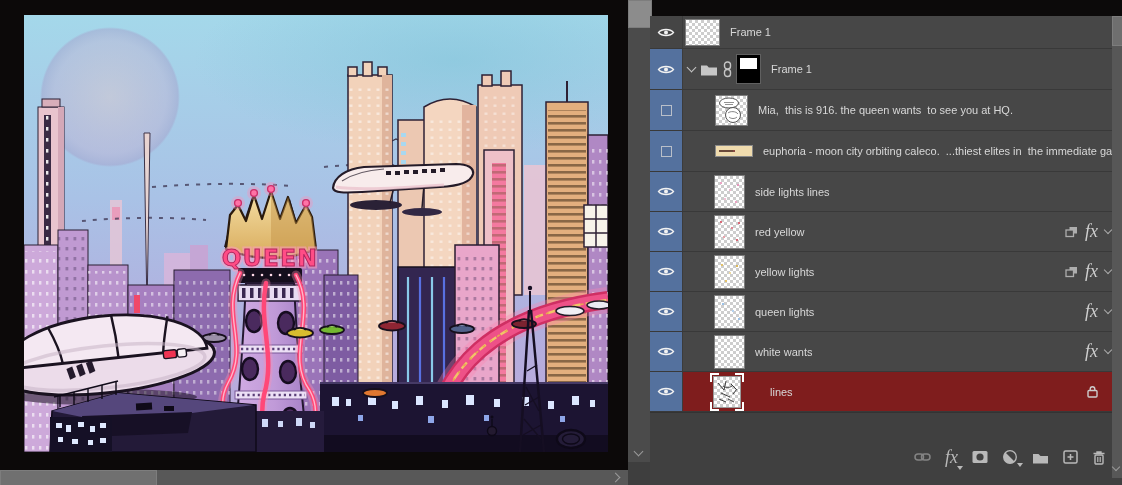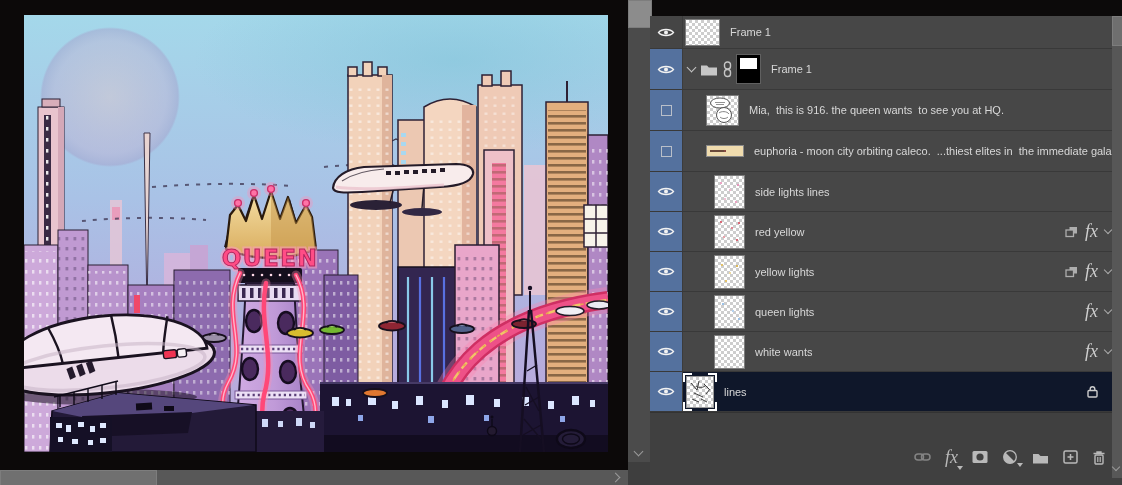--- a/index.html
+++ b/index.html
@@ -22,23 +22,23 @@
   .layers-panel{position:absolute;left:650px;top:16px;width:472px;height:485px;background:#474747;
     display:flex;flex-direction:column;font-size:11px;color:#d8d8d8;}
   .lrow{display:flex;align-items:stretch;border-bottom:1px solid #393939;box-sizing:border-box;flex:0 0 auto;}
   .eyec{width:32px;flex:0 0 32px;background:#54719e;border-right:1px solid #3c3c3c;
     display:flex;align-items:center;justify-content:center;}
   .r1 .eyec{background:#454545;}
   .rcontent{flex:1;display:flex;align-items:center;min-width:0;background:#474747;}
   .r1{height:33px;} .r2,.r3,.r4{height:41px;} .r5{height:27px;}
   .r6,.r7,.r8,.r9,.r10,.r11,.r12{height:40px;}
   .r1 .rcontent{padding-left:2px;} .r2 .rcontent{padding-left:2px;}
-  .r3 .rcontent,.r4 .rcontent,.r5 .rcontent{padding-left:23px;}
+  .r3 .rcontent,.r4 .rcontent,.r5 .rcontent{padding-left:32px;}
   .r6 .rcontent,.r7 .rcontent,.r8 .rcontent,.r9 .rcontent,.r10 .rcontent,.r12 .rcontent{padding-left:31px;}
-  .r11 .rcontent{background:#0f172a;}
+  .r11 .rcontent{padding-left:27px;background:#7f1d1d;gap:19px;}
   .row-label{margin-left:10px;white-space:pre;overflow:hidden;color:#d8d8d8;}
   .badges{margin-left:auto;display:flex;align-items:center;gap:7px;margin-right:11px;flex:0 0 auto;}
   .badges.locky{margin-right:24px;}
   .fx{font-family:"Liberation Serif",serif;font-style:italic;font-size:18px;color:#cecece;}
   .chev-sm{width:5px;height:5px;border-right:1.5px solid #ababab;border-bottom:1.5px solid #ababab;
     transform:rotate(45deg);margin-top:-3px;}
   .grp-chev{width:6px;height:6px;border-right:1.6px solid #c4c4c4;border-bottom:1.6px solid #c4c4c4;
     transform:rotate(45deg);margin:-3px 5px 0 3px;flex:0 0 auto;}
   .checkbox{width:11px;height:11px;border:1px solid #b9bfc9;box-sizing:border-box;}
   

